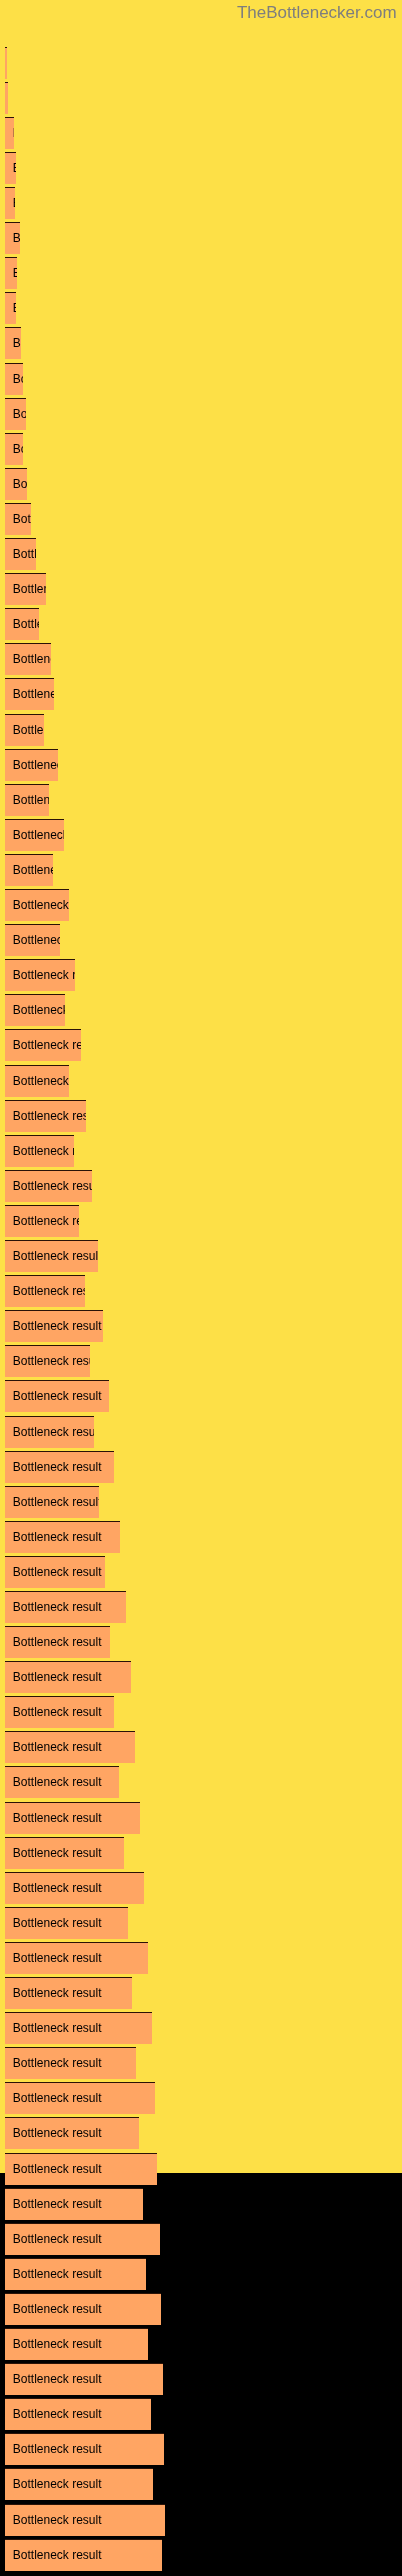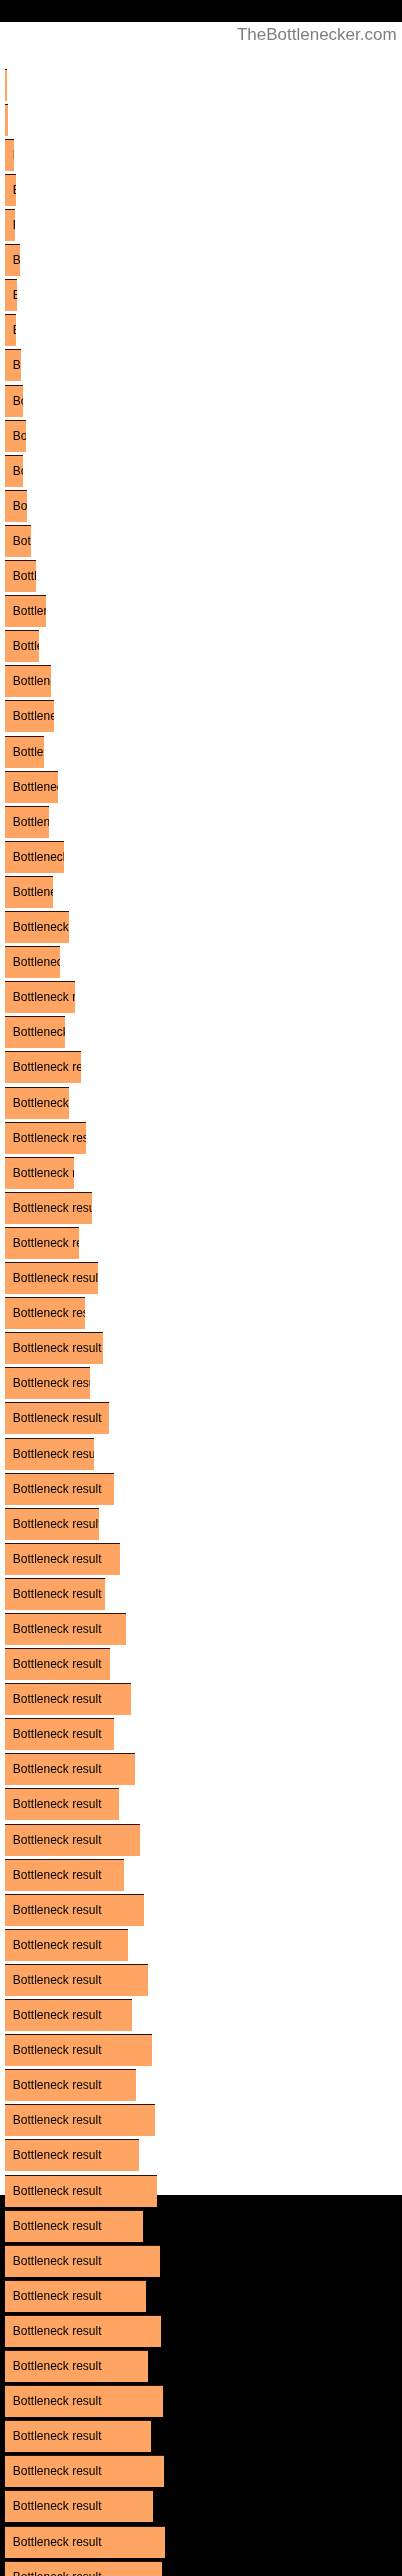--- a/index.html
+++ b/index.html
@@ -1,18 +1,18 @@
 <!DOCTYPE html>
 <html style="font-size:13px"><head>
 <meta charset="utf-8">
 <style>
   html,body{margin:0;padding:0;background:#000;}
   body{width:403px;height:2576px;position:relative;overflow:hidden;
        font-family:"Liberation Sans","DejaVu Sans",sans-serif;}
-  #chart-root{position:absolute;left:0;top:0;width:403px;height:2173px;background:#ffffff;margin-top:22px;}
+  #chart-root{position:absolute;left:0;top:0;width:403px;height:2173px;background:#fde047;}
   #chart-title{position:absolute;right:6.4px;top:1.6px;font-size:17px;color:#7e7e7e;
                letter-spacing:0px;white-space:nowrap;line-height:21px;}
   #plot-area{position:absolute;left:0;top:0;width:403px;height:2576px;}
   .bar-row{position:absolute;left:0;height:32px;}
   .bar{position:absolute;left:4.8px;top:0;height:32px;
        background:#ffa563;border-top:1.6px solid #2a1206;box-sizing:border-box;}
   .bar-label{position:absolute;left:8px;top:0;height:32px;line-height:32px;
              font-size:12px;color:#000;white-space:nowrap;pointer-events:none;}
   .bar-clip{position:absolute;left:4.8px;top:0;height:32px;overflow:hidden;}
 </style>

